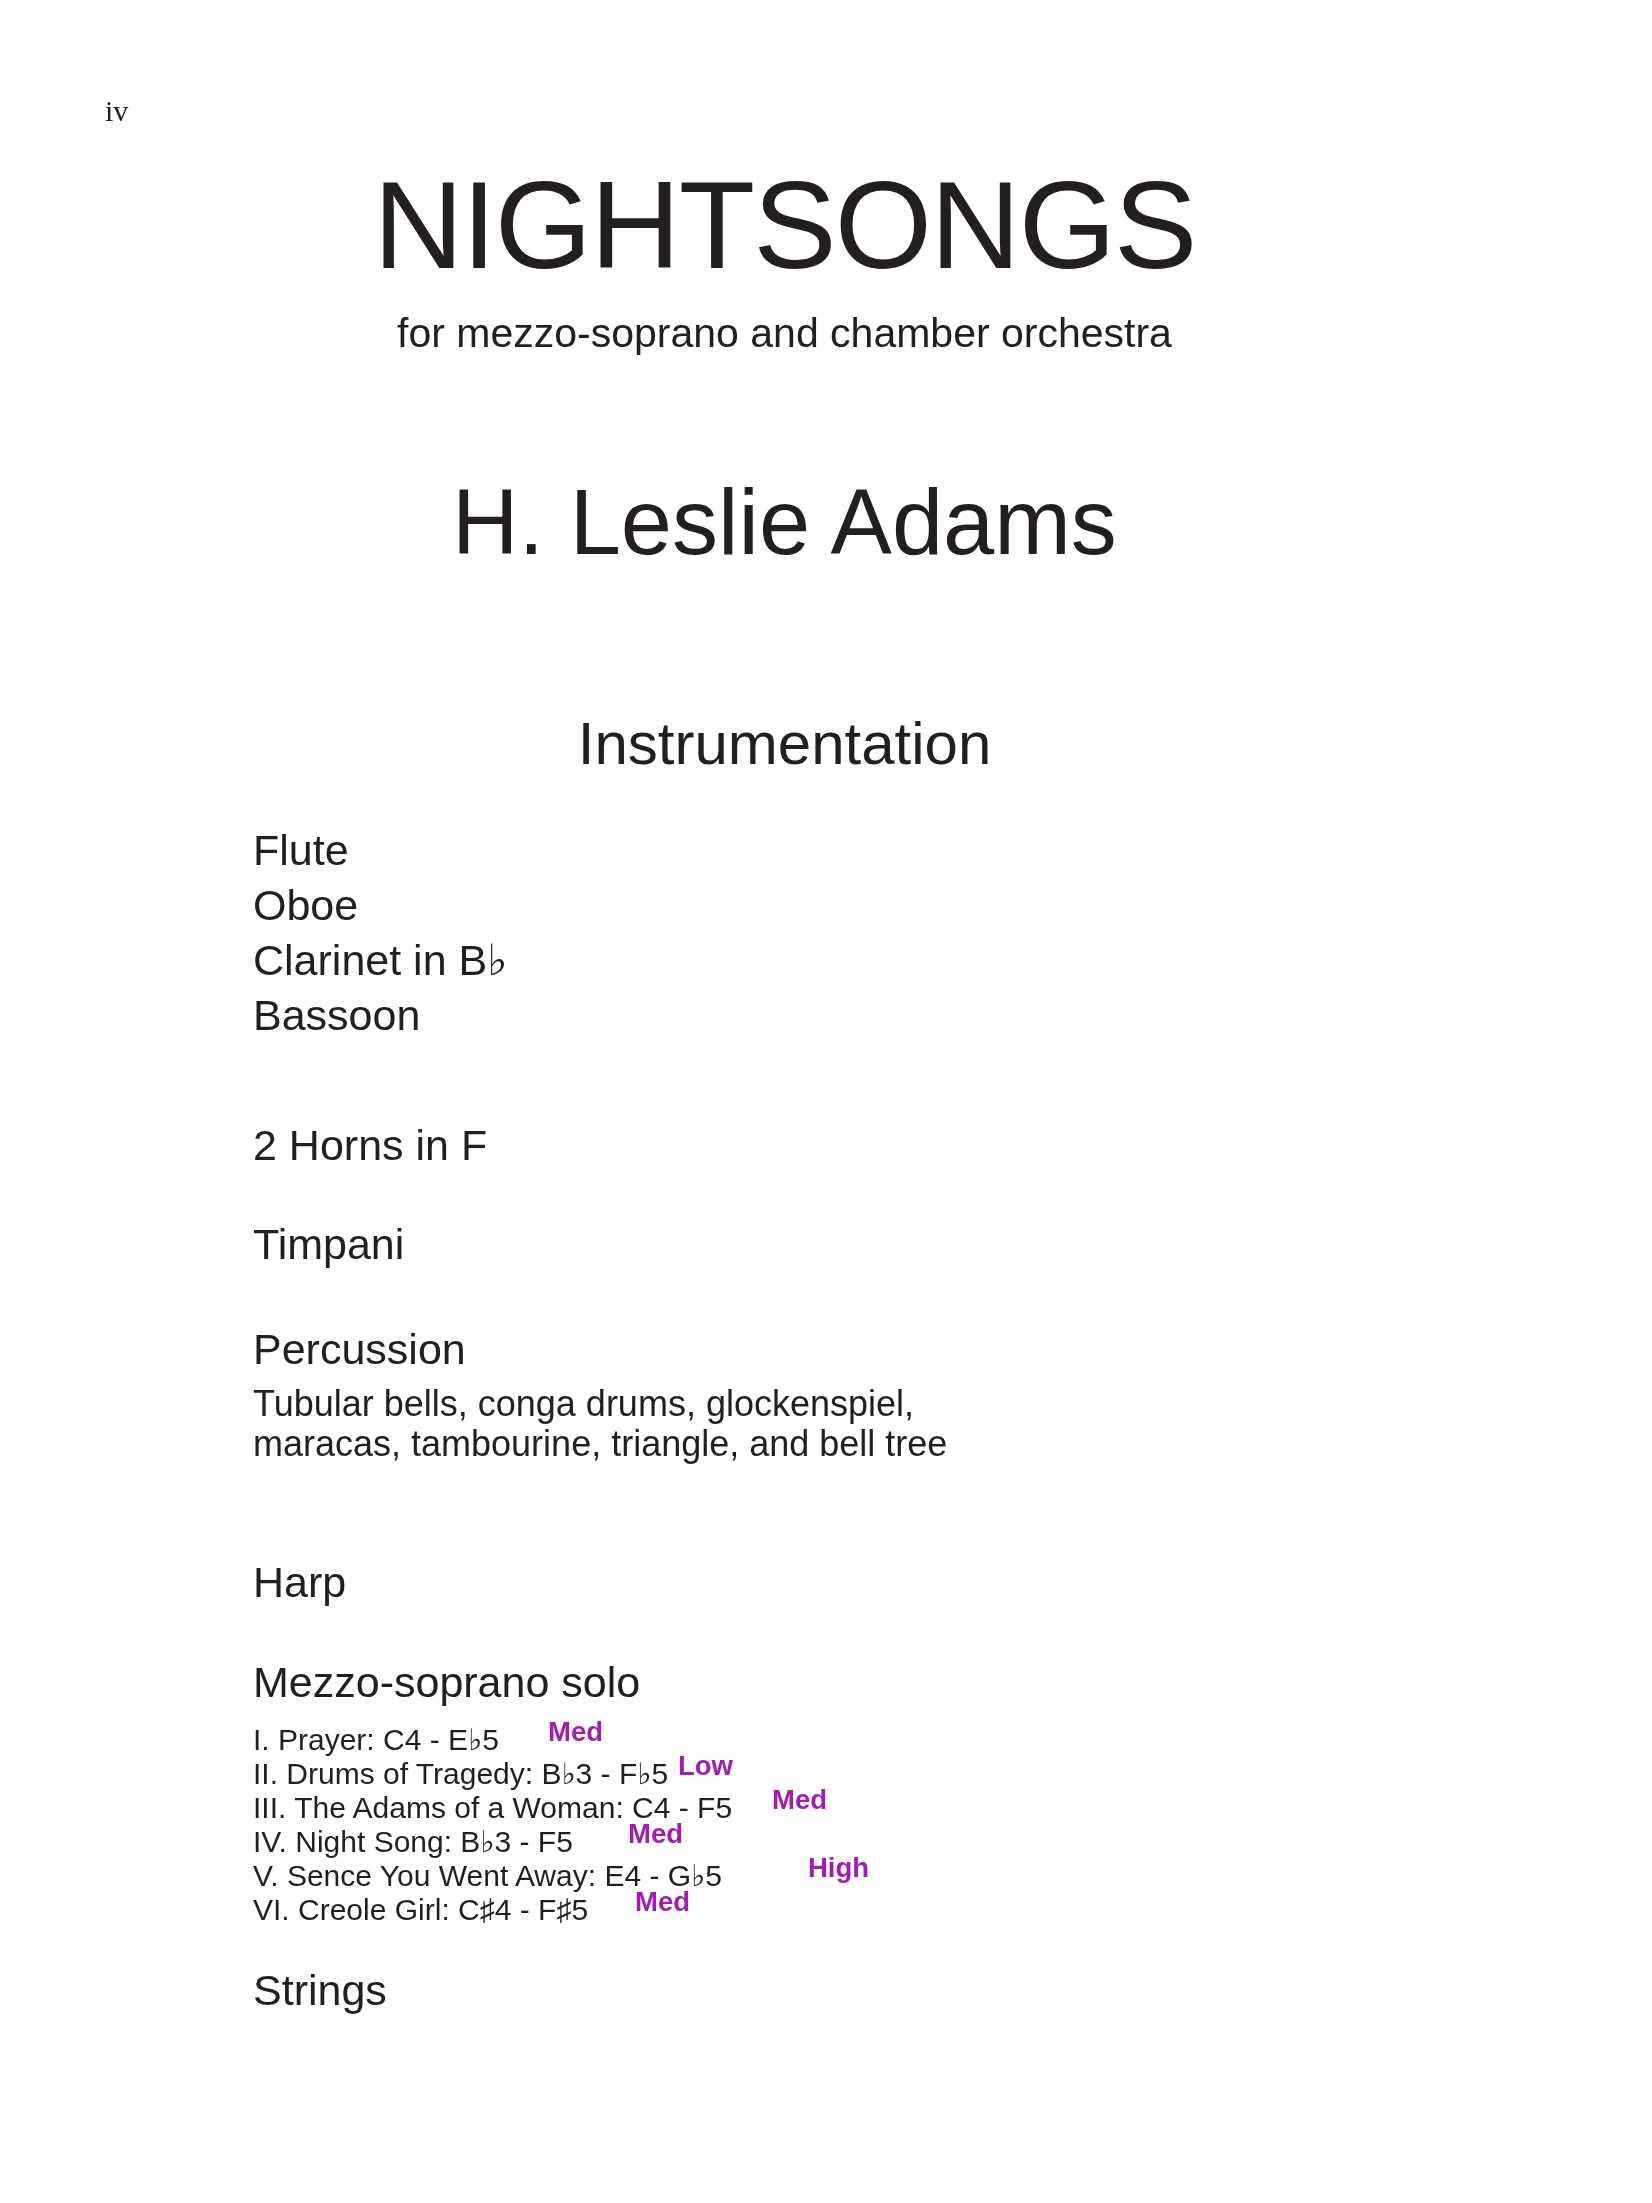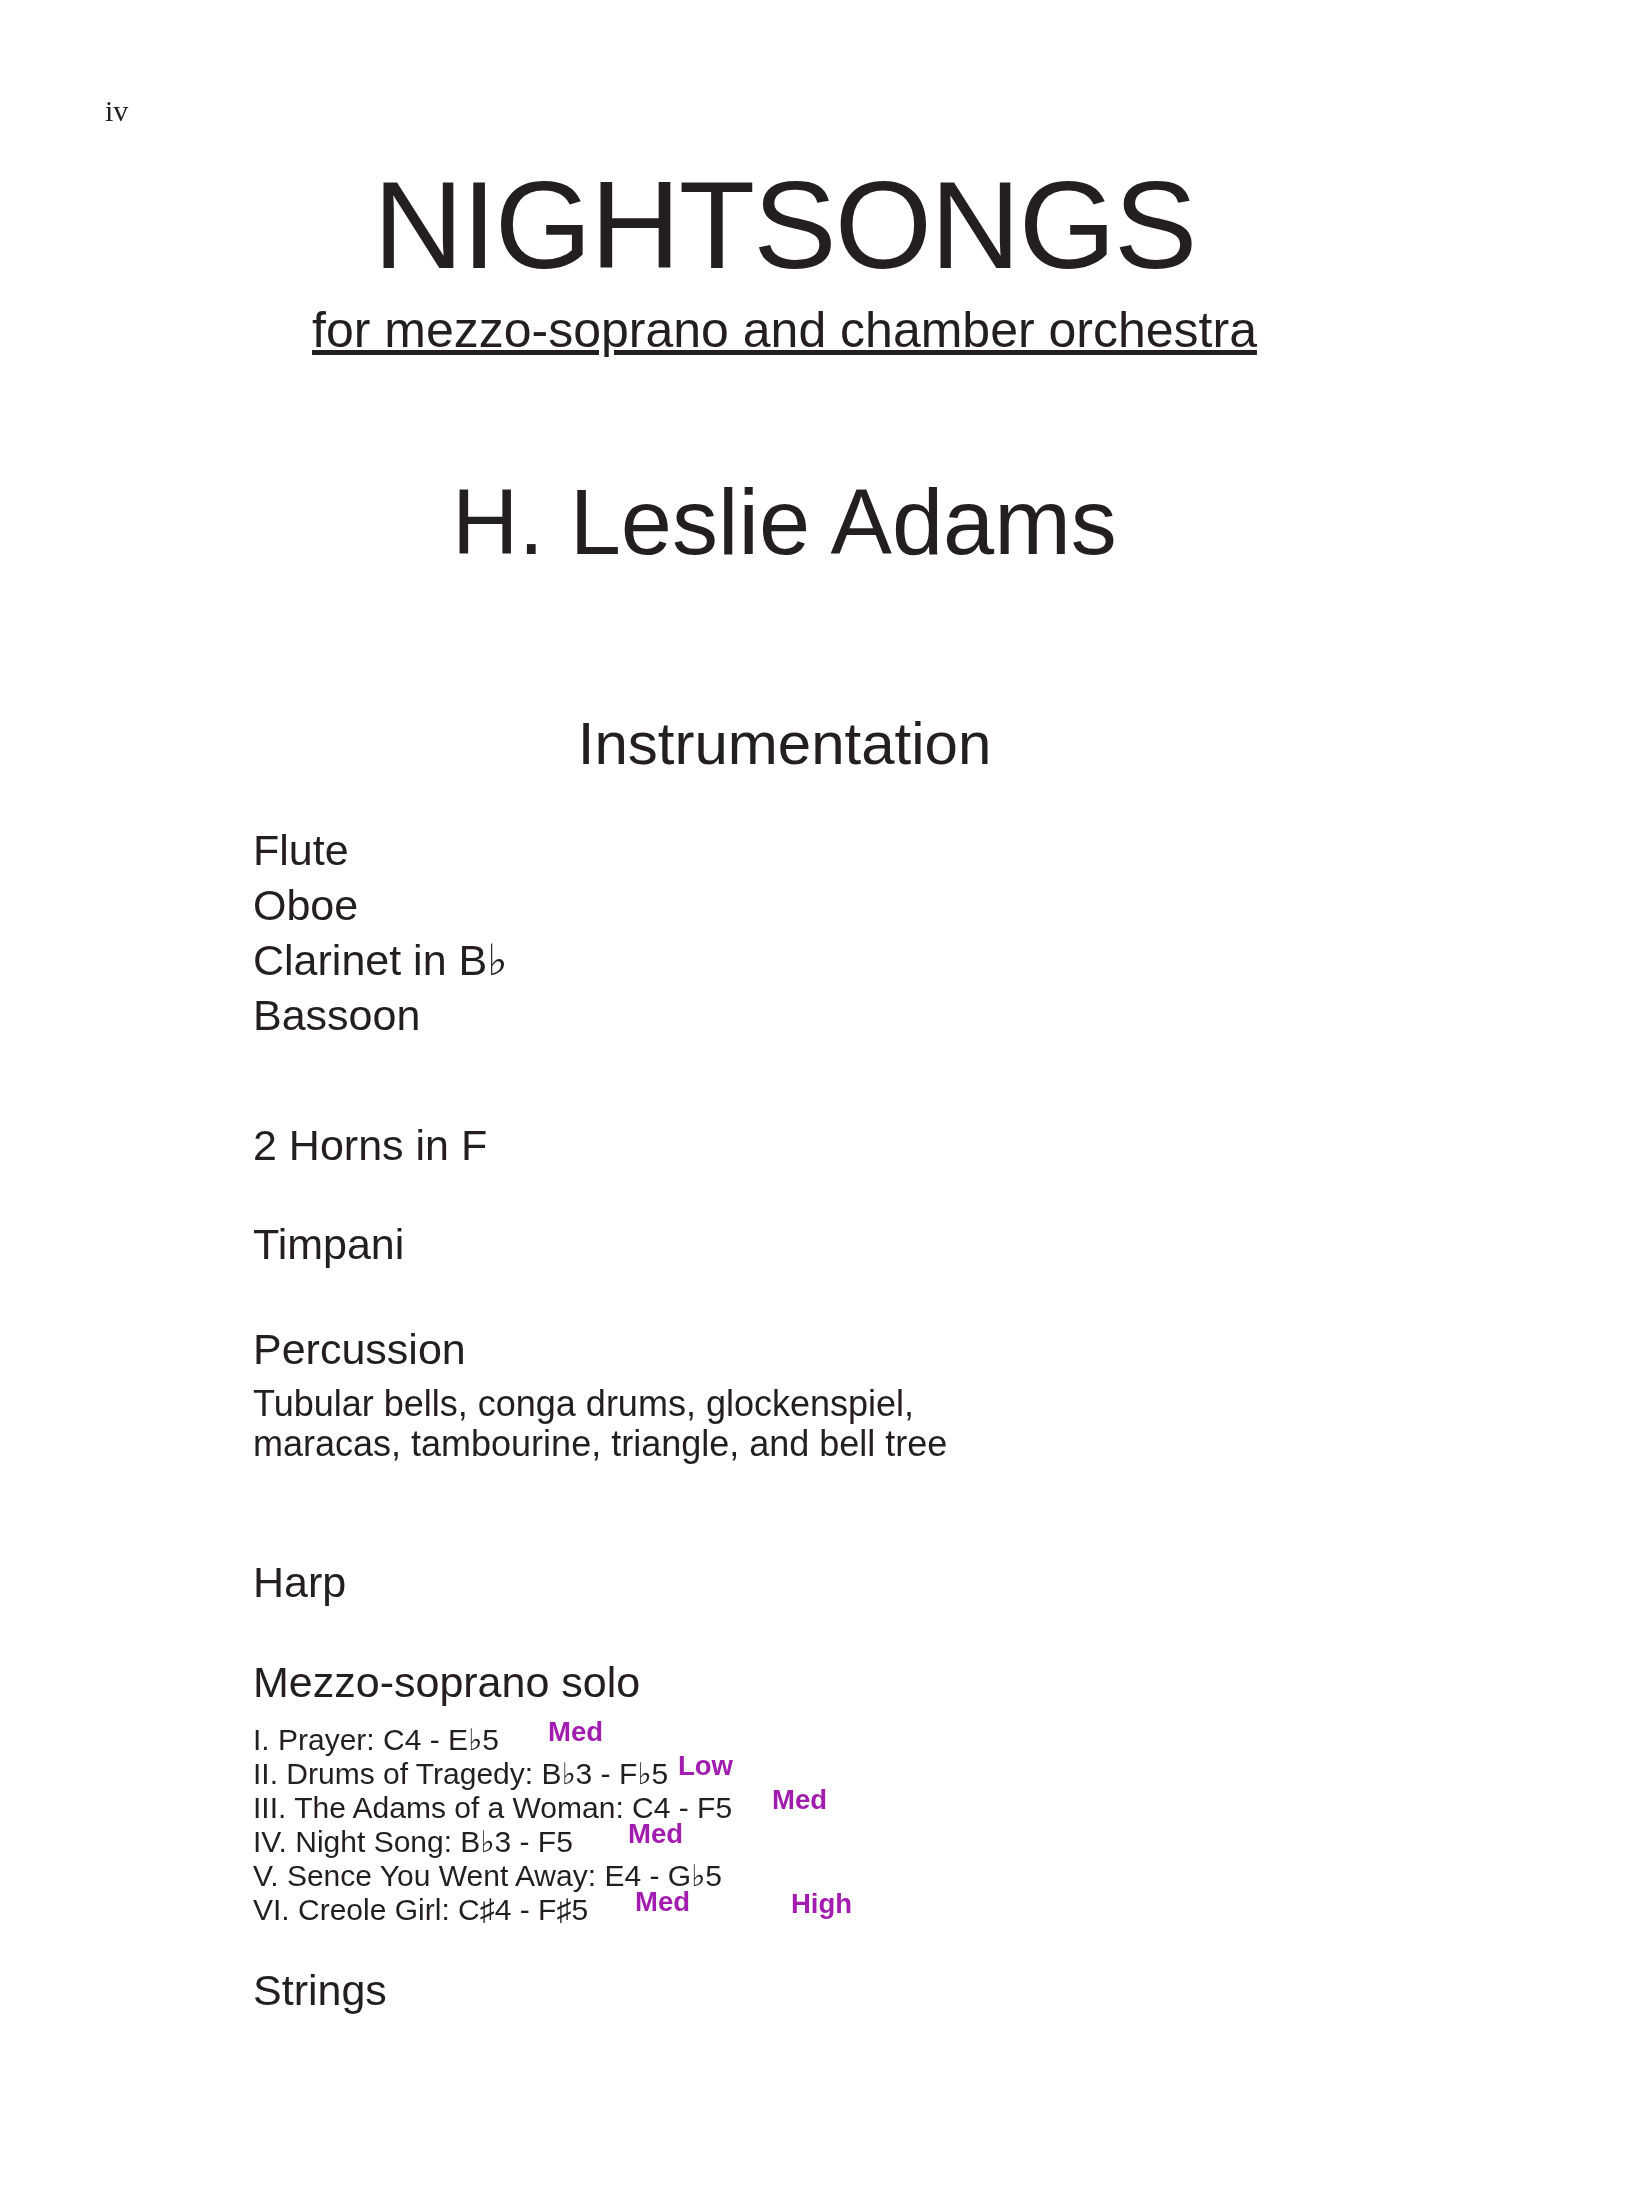--- a/index.html
+++ b/index.html
@@ -29,24 +29,23 @@
     font-size: 30px;
     line-height: 1;
   }
   #main-title {
     top: 162px;
     font-size: 125px;
     line-height: 1;
     letter-spacing: -1.8px;
   }
   #subtitle {
-    top: 305px;
-    font-size: 50px;
+    top: 313px;
+    font-size: 41px;
     line-height: 1;
-    text-decoration: underline;
   }
   #composer {
     top: 476px;
     font-size: 92px;
     line-height: 1;
   }
   #section-heading {
     top: 714px;
     font-size: 60px;
     line-height: 1;
@@ -120,18 +119,18 @@
 
 <div id="harp" class="abs left-col inst-line">Harp</div>
 
 <div id="mezzo-label" class="abs left-col inst-line">Mezzo-soprano solo</div>
 
 <div id="song-list" class="abs left-col">
     <div class="song-row"><span>I. Prayer: C4 - E♭5</span><span class="song-range" style="left: 295px;">Med</span></div>
     <div class="song-row"><span>II. Drums of Tragedy: B♭3 - F♭5</span><span class="song-range" style="left: 425px;">Low</span></div>
     <div class="song-row"><span>III. The Adams of a Woman: C4 - F5</span><span class="song-range" style="left: 519px;">Med</span></div>
     <div class="song-row"><span>IV. Night Song: B♭3 - F5</span><span class="song-range" style="left: 375px;">Med</span></div>
-    <div class="song-row"><span>V. Sence You Went Away: E4 - G♭5</span><span class="song-range" style="left: 538px; margin-top: 36px;">High</span></div>
+    <div class="song-row"><span>V. Sence You Went Away: E4 - G♭5</span><span class="song-range" style="left: 555px;">High</span></div>
     <div class="song-row"><span>VI. Creole Girl: C♯4 - F♯5</span><span class="song-range" style="left: 382px;">Med</span></div>
   </div>
 
 <div id="strings" class="abs left-col inst-line">Strings</div>
 
 
 </body></html>

